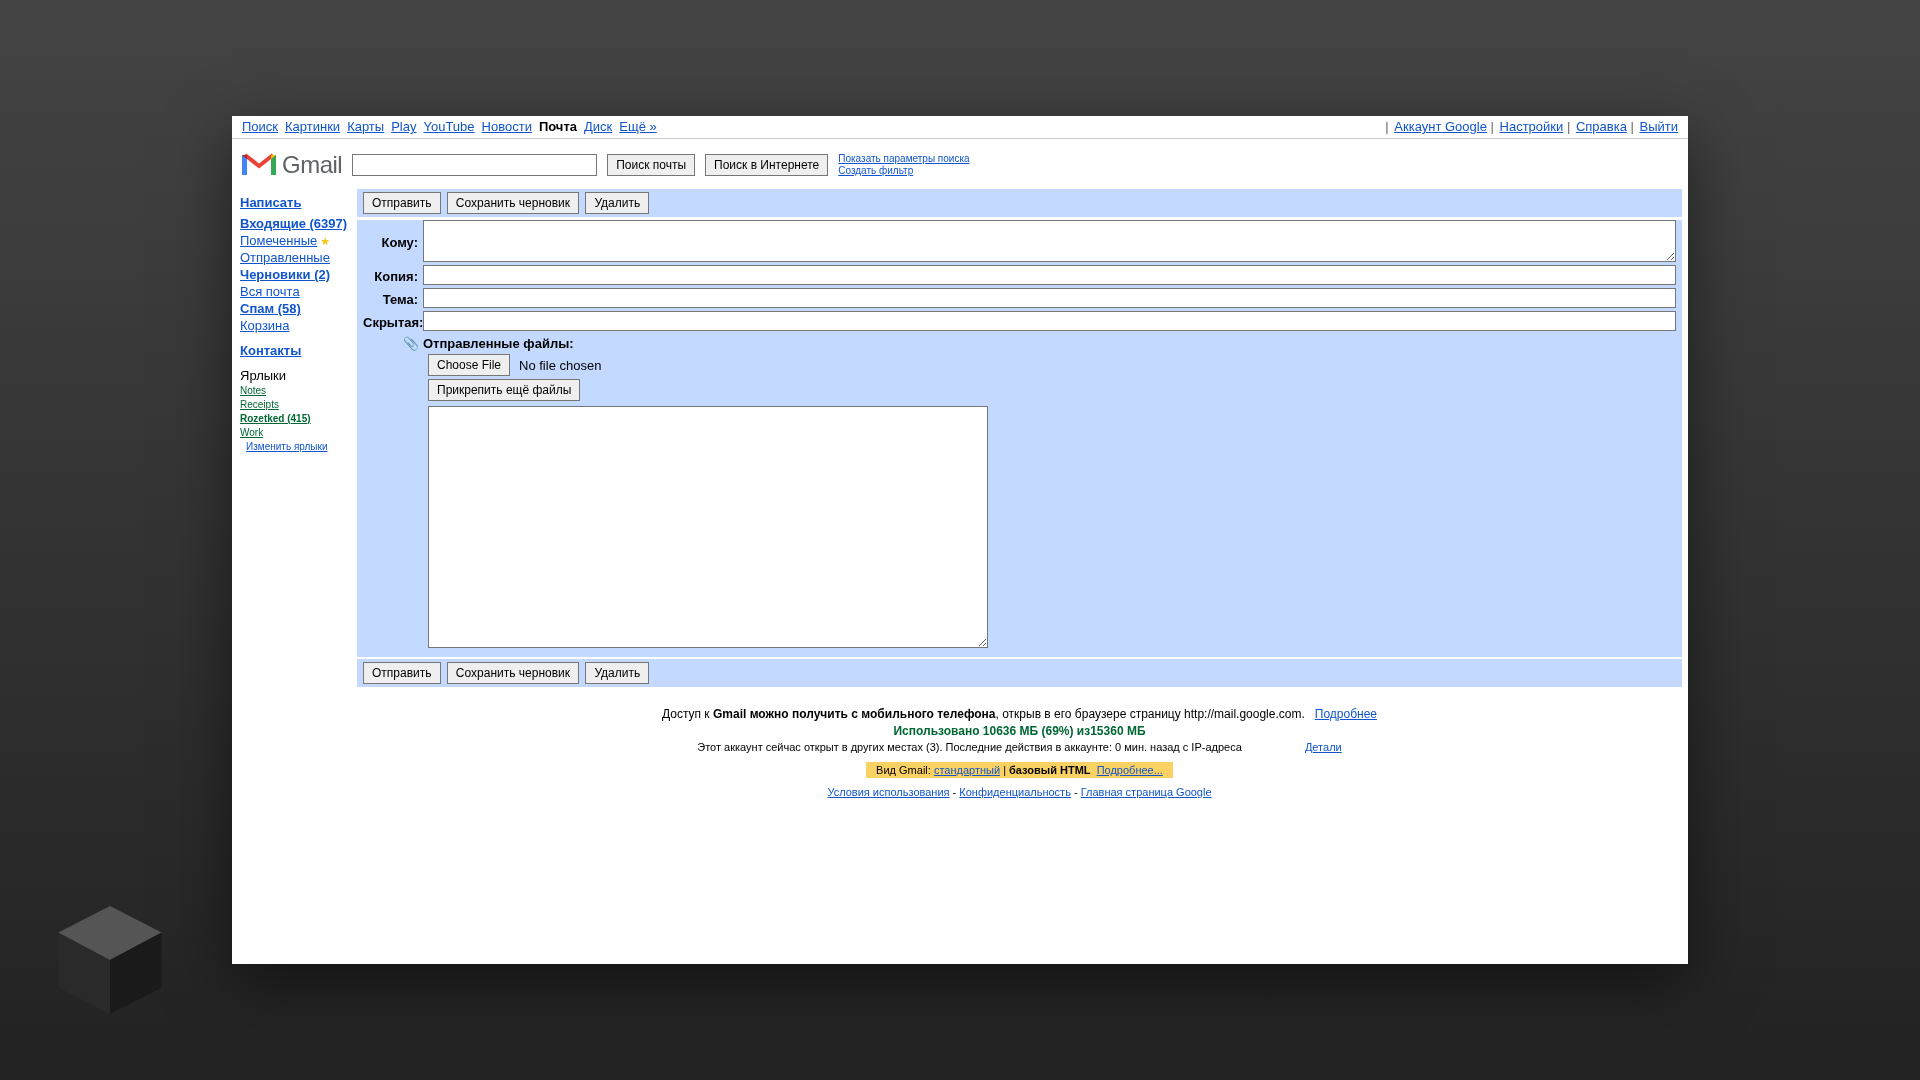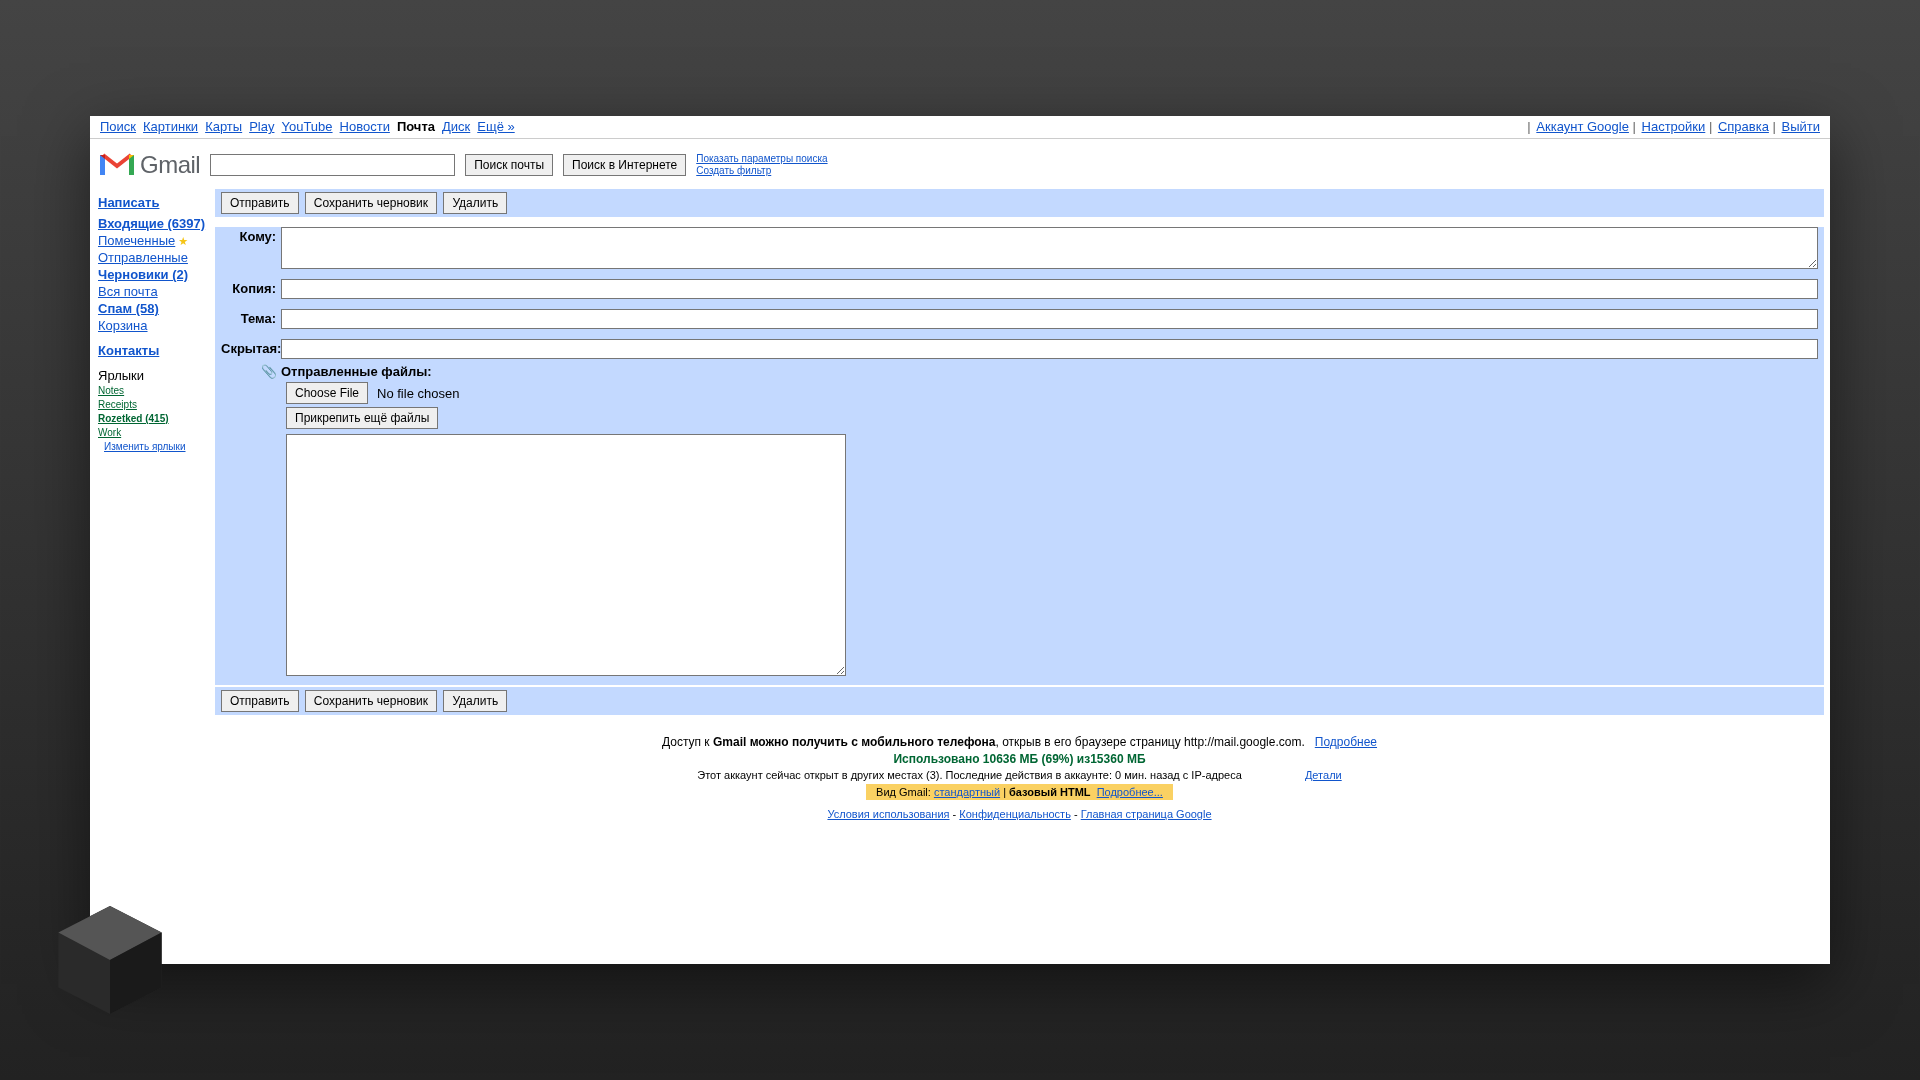--- a/index.html
+++ b/index.html
@@ -9,21 +9,21 @@
     font-size: 12px;
     background: linear-gradient(to bottom, #444 0%, #222 100%);
     width: 1920px;
     height: 1080px;
     display: flex;
     align-items: center;
     justify-content: center;
     position: relative;
   }
   .frame {
-    width: 1740px;
+    width: 1456px;
     height: 848px;
     background: #fff;
     box-shadow: 0 20px 60px rgba(0,0,0,0.5);
     overflow: hidden;
     position: relative;
   }
   .hex-logo {
     position: absolute;
     bottom: 60px;
     left: 50px;
@@ -91,21 +91,21 @@
     border: 1px solid #767676;
     background: #efefef;
     cursor: pointer;
     margin-right: 3px;
     text-align: right;
   }
   .compose-form {
     background: #c3d9ff;
     padding: 0 6px 6px 6px;
   }
-  .form-row { display: flex; align-items: flex-start; margin-top: 10px; }
+  .form-row { display: flex; align-items: center; margin-top: 3px; }
   .form-label { width: 60px; text-align: right; padding-right: 5px; font-size: 13px; padding-top: 2px; font-weight: bold; }
   .form-row textarea, .form-row input[type=text] {
     flex: 1;
     border: 1px solid #767676;
     font-family: Arial;
     font-size: 13px;
     background: #fff;
   }
   .form-row textarea.to { height: 42px; resize: both; }
   .form-row input[type=text] { height: 20px; }
@@ -138,20 +138,21 @@
   .toolbar-bottom { margin-top: 2px; }
   
   .footer { text-align: center; font-size: 12px; color: #000; margin-top: 20px; }
   .footer a { color: #1155cc; text-decoration: underline; }
   .footer .green { color: #006633; font-weight: bold; }
   .footer .view-mode {
     display: inline-block;
     background: #fad163;
     padding: 2px 10px;
     font-size: 11px;
+    margin-top: 6px;
   }
   .footer .view-mode .bold { font-weight: bold; }
   .footer .small { font-size: 11px; }
   .footer .info-row { margin-top: 3px; }
   .footer .details { margin-left: 60px; }
 </style>
 </head>
 <body>
 
 <div class="frame">

